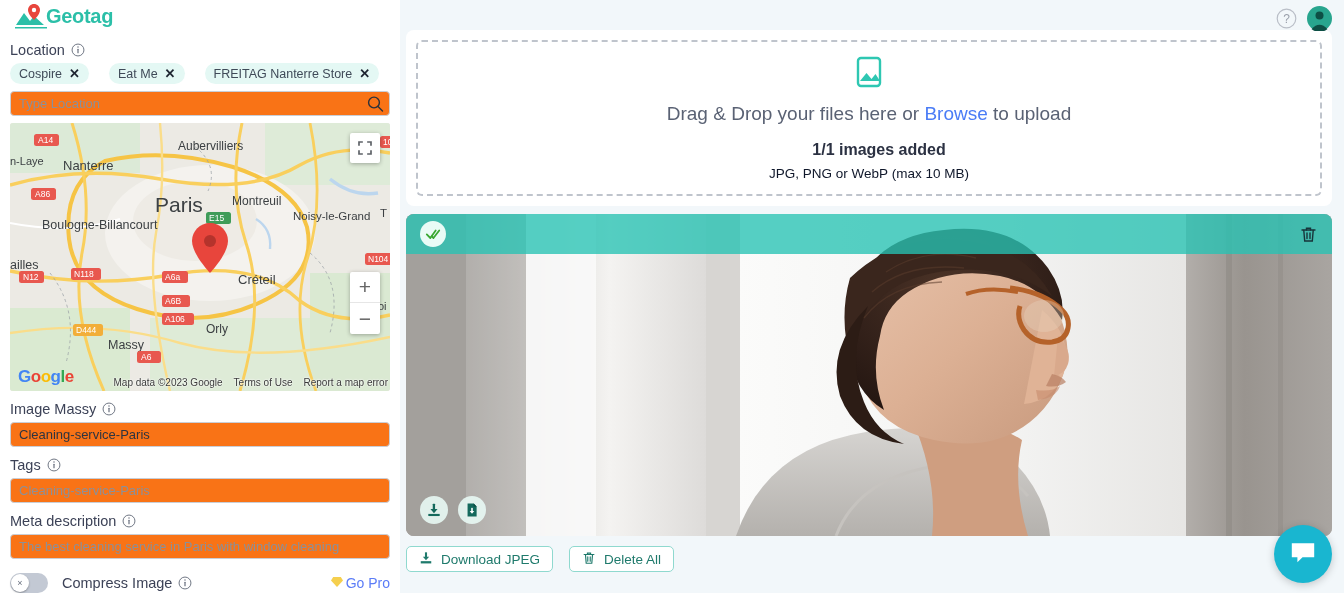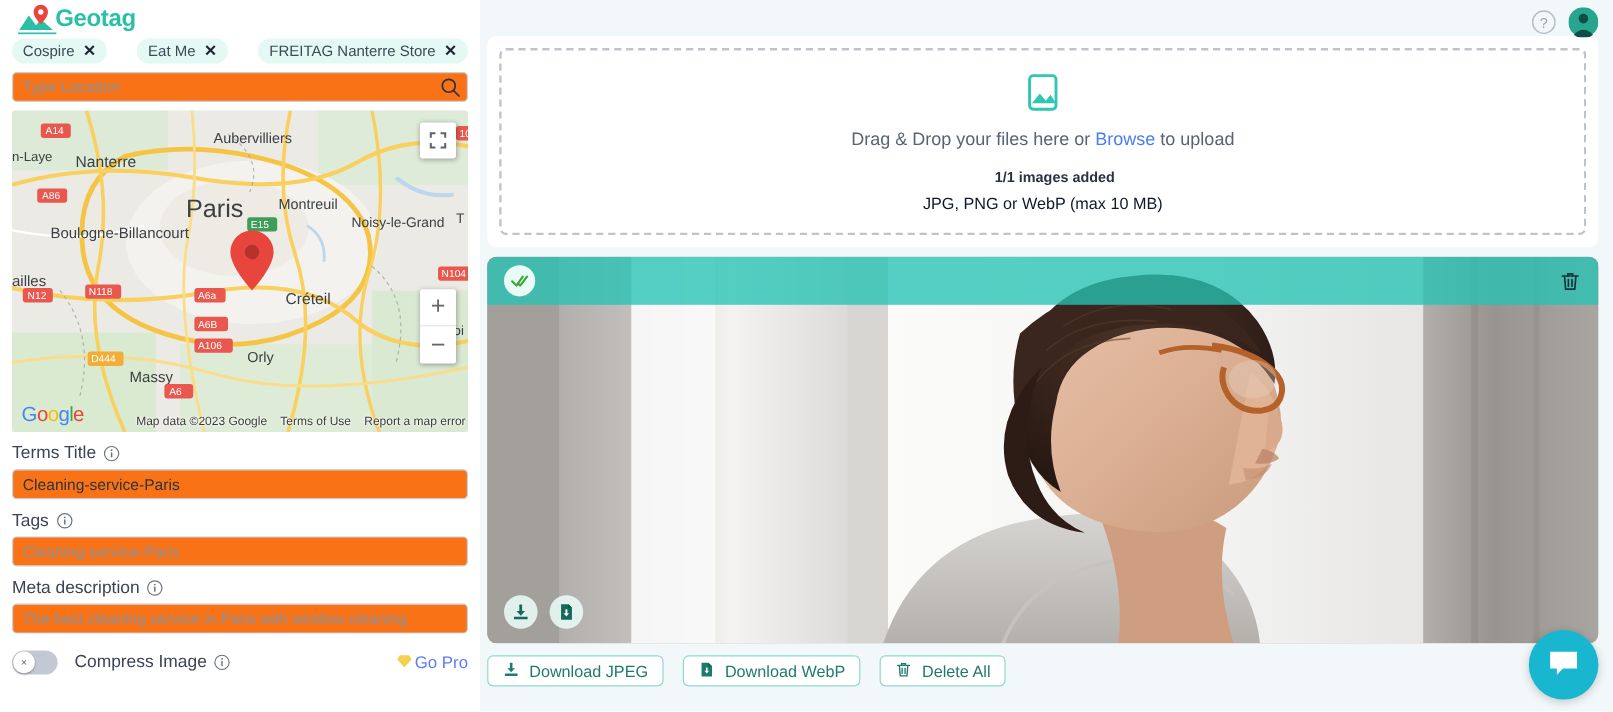--- a/index.html
+++ b/index.html
@@ -22,21 +22,21 @@
   .logo-row { display: flex; align-items: center; height: 32px; padding-left: 4px; }
   .logo-mark { width: 34px; height: 26px; position: relative; flex: none; }
   .logo-text { font-size: 20px; font-weight: bold; color: #2bbfa8; letter-spacing: -.3px; margin-left: -2px; }
 
   .field-label {
     font-size: 14.5px; color: #3c4257; display: flex; align-items: center;
     gap: 6px; margin-top: 10px; margin-bottom: 5px;
   }
   .info-icon { width: 14px; height: 14px; flex: none; display: block; }
 
-  .tag-row { display: flex; gap: 20px; flex-wrap: wrap; margin-bottom: 7px; justify-content: space-between; }
+  .tag-row { display: flex; gap: 20px; flex-wrap: wrap; margin-bottom: 7px; }
   .tag {
     background: #e4f8f4; border-radius: 11px; padding: 2px 9px;
     font-size: 12.5px; color: #3f4a58; display: flex; align-items: center; gap: 7px;
     height: 21px; white-space: nowrap;
   }
   .tag-x { font-size: 13px; color: #1d2430; font-weight: bold; line-height: 1; cursor: pointer; }
 
   .text-input {
     width: 380px; height: 25px; border: 1px solid #c9ced6; border-radius: 4px;
     background: #f97316; font-size: 13px; color: #2e3440; padding: 0 28px 0 8px;
@@ -56,21 +56,21 @@
   }
   .map svg { position: absolute; inset: 0; }
   .map-ctrl {
     position: absolute; background: #fff; border-radius: 2px;
     box-shadow: 0 1px 4px rgba(0,0,0,.3); cursor: pointer;
   }
   .map-fs { right: 10px; top: 10px; width: 30px; height: 30px; }
   .map-zoom { right: 10px; bottom: 57px; width: 30px; height: 62px; }
   .zbtn { height: 31px; display: flex; align-items: center; justify-content: center; color: #666; }
   .zbtn:first-child { border-bottom: 1px solid #e6e6e6; }
-  .google-logo { position: absolute; left: 8px; bottom: 4px; font-size: 17px; font-weight: 400; letter-spacing: -.5px; }
+  .google-logo { position: absolute; left: 8px; bottom: 4px; font-size: 17px; font-weight: 700; letter-spacing: -.5px; }
   .attrib {
     position: absolute; right: 2px; bottom: 3px; font-size: 10px;
     color: #3a3a3a; display: flex; gap: 11px; white-space: nowrap;
   }
   .attrib span { text-shadow: 0 0 2px #fff, 0 0 2px #fff; }
 
   .toggle-row {
     display: flex; align-items: center; margin-top: 14px; width: 380px;
   }
   .toggle {
@@ -99,23 +99,23 @@
 
   .dropzone-card {
     margin-top: 22px; background: #ffffff; border-radius: 8px; padding: 10px;
     width: 926px; height: 176px;
   }
   .dropzone {
     border: 2px dashed #bfc4cc; border-radius: 6px; height: 100%;
     display: flex; flex-direction: column; align-items: center; justify-content: center;
   }
   .dz-icon { width: 34px; height: 34px; margin-bottom: 14px; }
-  .dz-line1 { font-size: 15px; color: #5a6274; }
+  .dz-line1 { font-size: 19px; color: #5a6274; }
   .dz-line1 a { color: #4a7cf6; cursor: pointer; text-decoration: none; }
-  .dz-line2 { font-size: 12px; font-weight: bold; color: #2b3142; margin-top: 16px; margin-left: 20px; }
+  .dz-line2 { font-size: 16px; font-weight: bold; color: #2b3142; margin-top: 16px; margin-left: 20px; }
   .dz-line3 { font-size: 13.5px; color: #0f172a; margin-top: 7px; }
 
   .image-card {
     position: relative; width: 926px; height: 322px; margin-top: 8px;
     border-radius: 8px; overflow: hidden; background: #bdbdbd;
   }
   .photo { position: absolute; inset: 0; }
   .photo svg { width: 100%; height: 100%; display: block; }
   .overlay-bar {
     position: absolute; left: 0; top: 0; width: 100%; height: 40px;
@@ -159,20 +159,30 @@
         <svg viewBox="0 0 34 26" width="34" height="26">
           <path d="M2 22 L10 10 L16 18 L20 13 L30 22 Z" fill="#2bbfa8"></path>
           <path d="M1 24 L33 24 L33 25.5 L1 25.5 Z" fill="#2bbfa8"></path>
           <path d="M20 1 C16.7 1 14 3.7 14 7 C14 11.5 20 17 20 17 C20 17 26 11.5 26 7 C26 3.7 23.3 1 20 1 Z" fill="#e8453c"></path>
           <circle cx="20" cy="7" r="2.2" fill="#ffffff"></circle>
         </svg>
       </span>
       <span class="logo-text">Geotag</span>
     </div>
 
+    <div class="field-label">
+      <span>Location</span>
+      <span>
+        <svg class="info-icon" viewBox="0 0 16 16">
+            <circle cx="8" cy="8" r="6.8" fill="none" stroke="#6b7280" stroke-width="1.1"></circle>
+            <circle cx="8" cy="4.7" r=".85" fill="#6b7280"></circle>
+            <rect x="7.3" y="6.6" width="1.4" height="5" rx=".6" fill="#6b7280"></rect>
+          </svg>
+      </span>
+    </div>
 
     <div class="tag-row">
       <span class="tag">
         <span>Cospire</span>
         <span class="tag-x">✕</span>
       </span>
       <span class="tag">
         <span>Eat Me</span>
         <span class="tag-x">✕</span>
       </span>
@@ -283,21 +293,21 @@
         <span style="color:#4285F4">G</span><span style="color:#EA4335">o</span><span style="color:#FBBC05">o</span><span style="color:#4285F4">g</span><span style="color:#34A853">l</span><span style="color:#EA4335">e</span>
       </div>
       <div class="attrib">
         <span>Map data ©2023 Google</span>
         <span>Terms of Use</span>
         <span>Report a map error</span>
       </div>
     </div>
 
     <div class="field-label">
-      <span>Terms Title</span>
+      <span>Image Massy</span>
       <span>
         <svg class="info-icon" viewBox="0 0 16 16">
             <circle cx="8" cy="8" r="6.8" fill="none" stroke="#6b7280" stroke-width="1.1"></circle>
             <circle cx="8" cy="4.7" r=".85" fill="#6b7280"></circle>
             <rect x="7.3" y="6.6" width="1.4" height="5" rx=".6" fill="#6b7280"></rect>
           </svg>
       </span>
     </div>
     <input class="text-input" type="text" value="Cleaning-service-Paris" style="">
 
@@ -541,33 +551,20 @@
                 <path d="M4.4 6.6 L8 10.6 L11.6 6.6Z"></path>
                 <path d="M2 11.6h12v2.6H2Z"></path>
               </g>
             </svg>
         </span>
         <span>Download JPEG</span>
       </button>
       <button class="btn">
         <span>
           <svg viewBox="0 0 16 16" width="14" height="14">
-              <path d="M3 1.4h6.6L13 4.8v9.8H3Z" fill="#1f7a6c"></path>
-              <path d="M9.4 1.4 13 5h-3.6Z" fill="#155c51"></path>
-              <g fill="#fff">
-                <rect x="7.2" y="6" width="1.6" height="4" rx=".4"></rect>
-                <path d="M5.8 9.2 L8 11.8 L10.2 9.2Z"></path>
-              </g>
-            </svg>
-        </span>
-        <span>Download WebP</span>
-      </button>
-      <button class="btn">
-        <span>
-          <svg viewBox="0 0 16 16" width="14" height="14">
               <g fill="none" stroke="#1f7a6c" stroke-width="1.3" stroke-linecap="round">
                 <path d="M2.4 4h11.2"></path>
                 <path d="M6.2 4V2.4h3.6V4"></path>
                 <path d="M4 4.4 4.8 14h6.4L12 4.4"></path>
                 <path d="M6.6 6.6v5M9.4 6.6v5"></path>
               </g>
             </svg>
         </span>
         <span>Delete All</span>
       </button>

